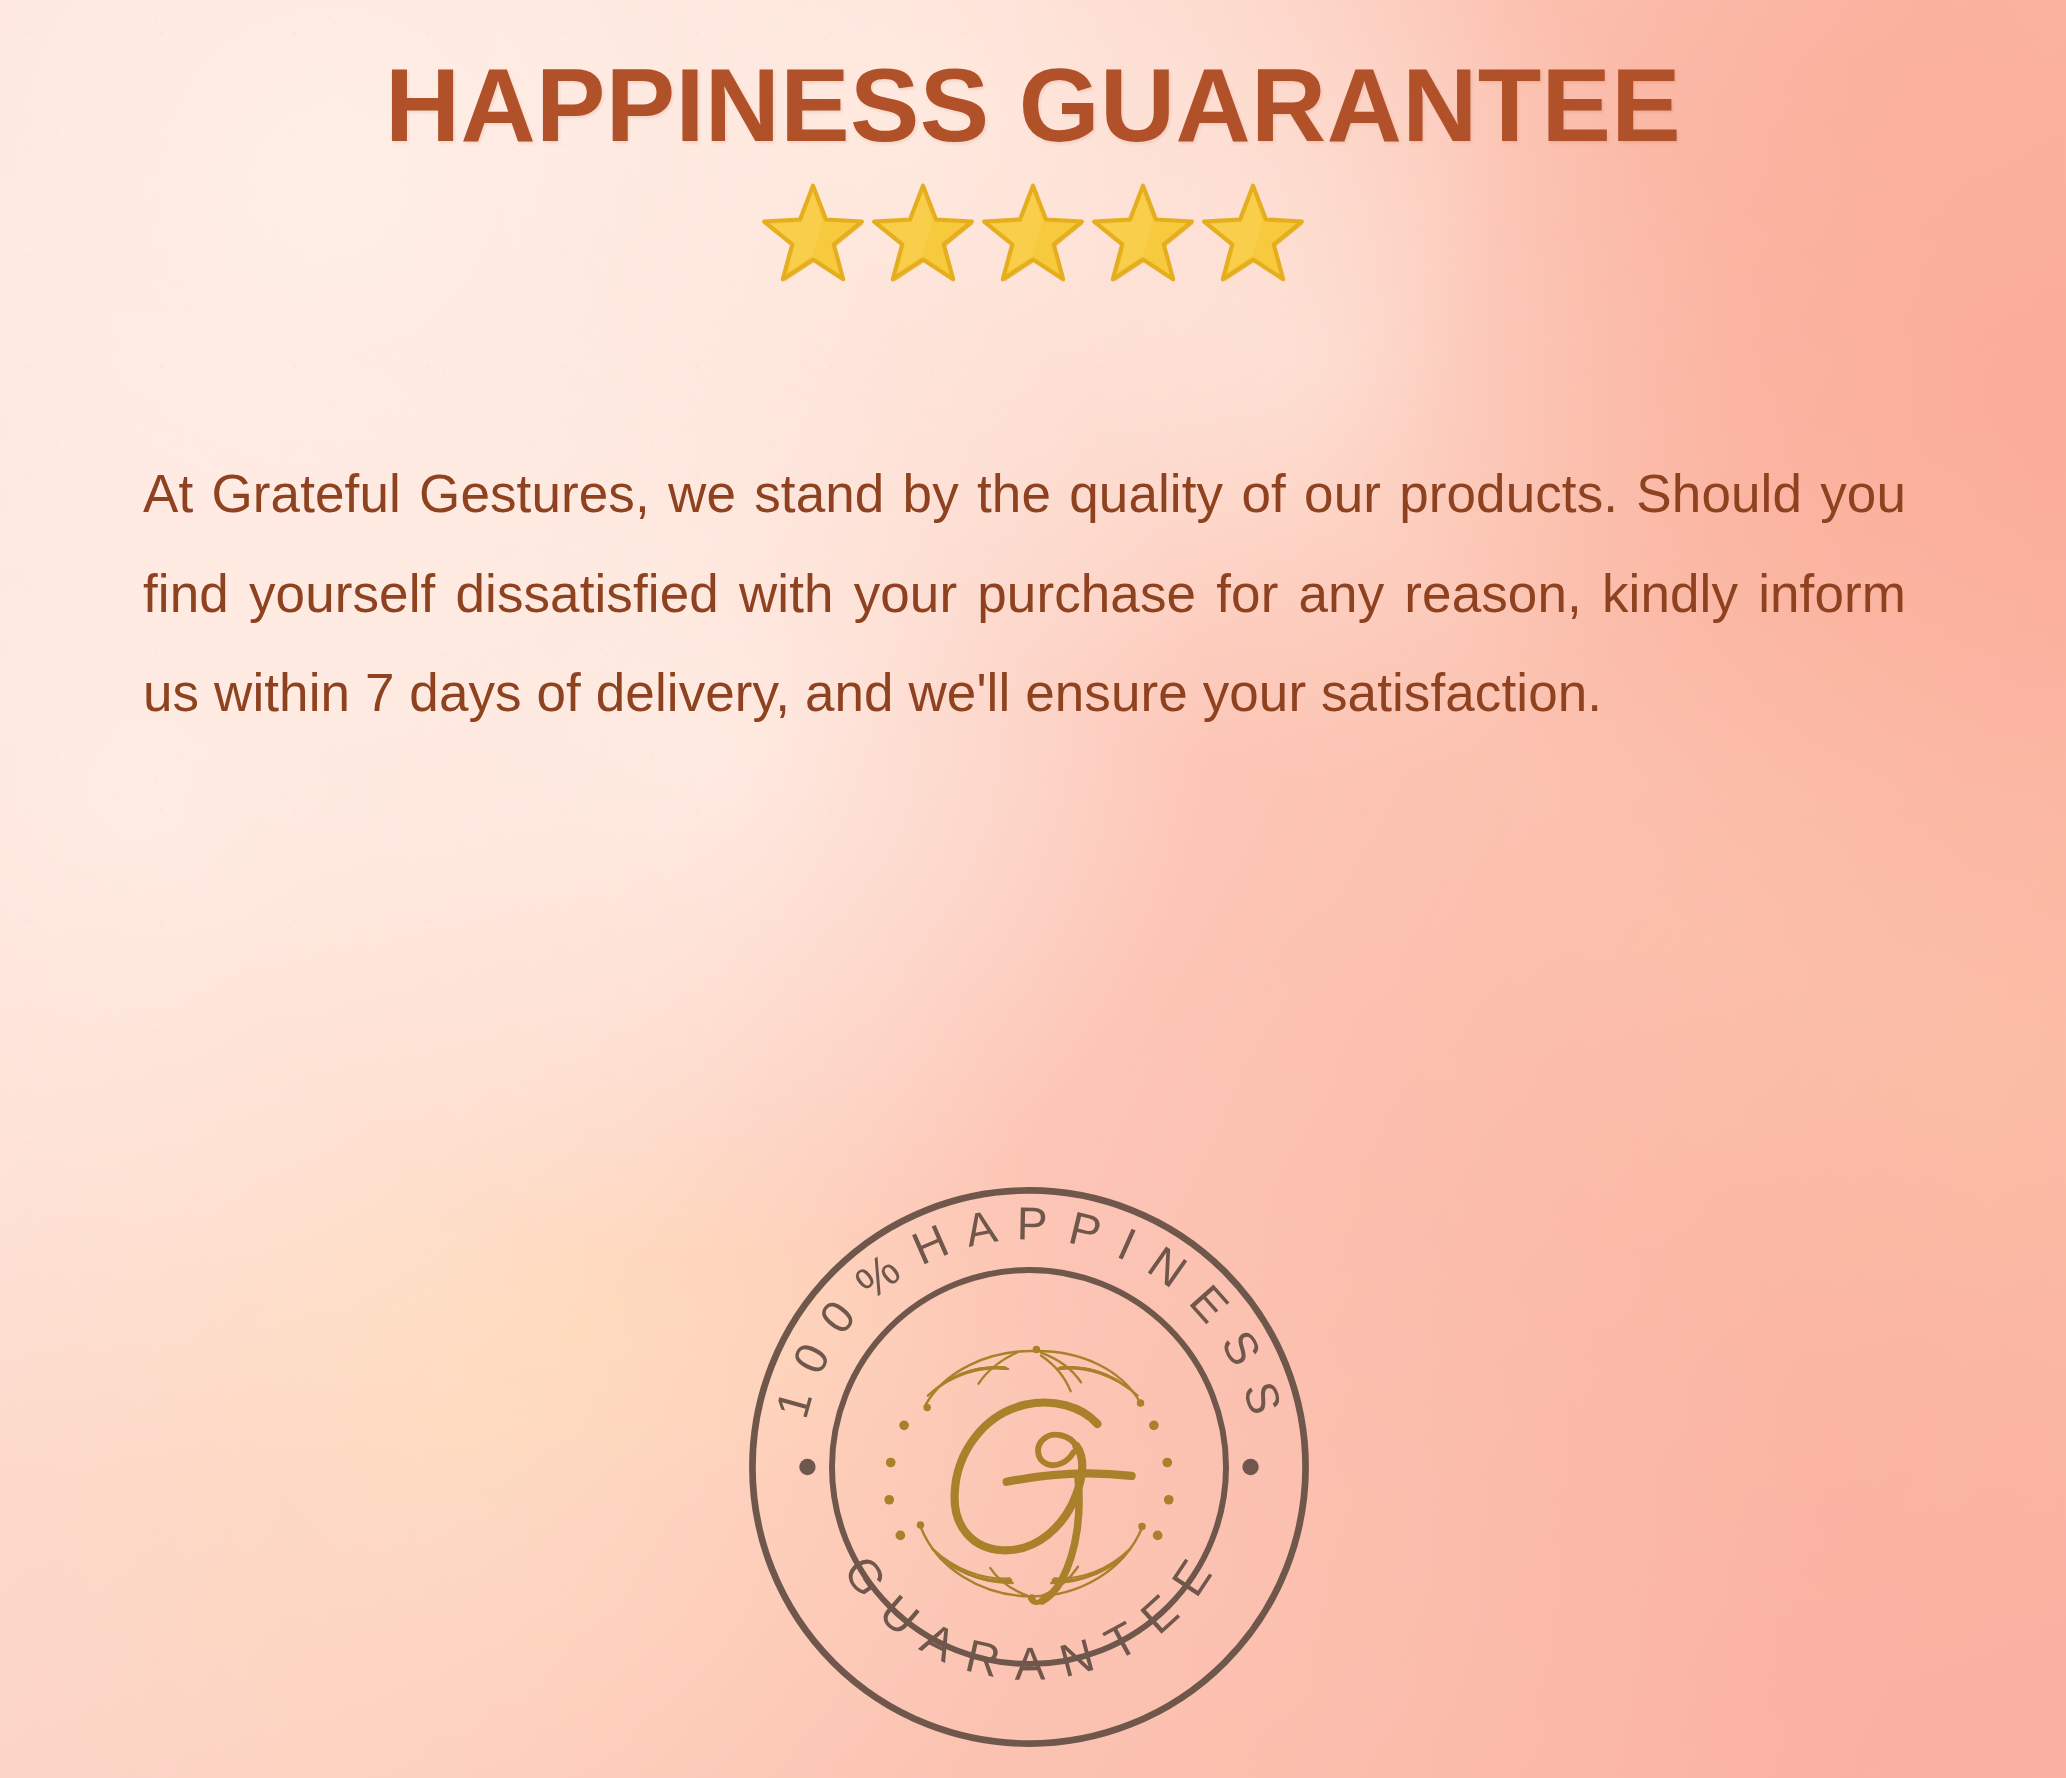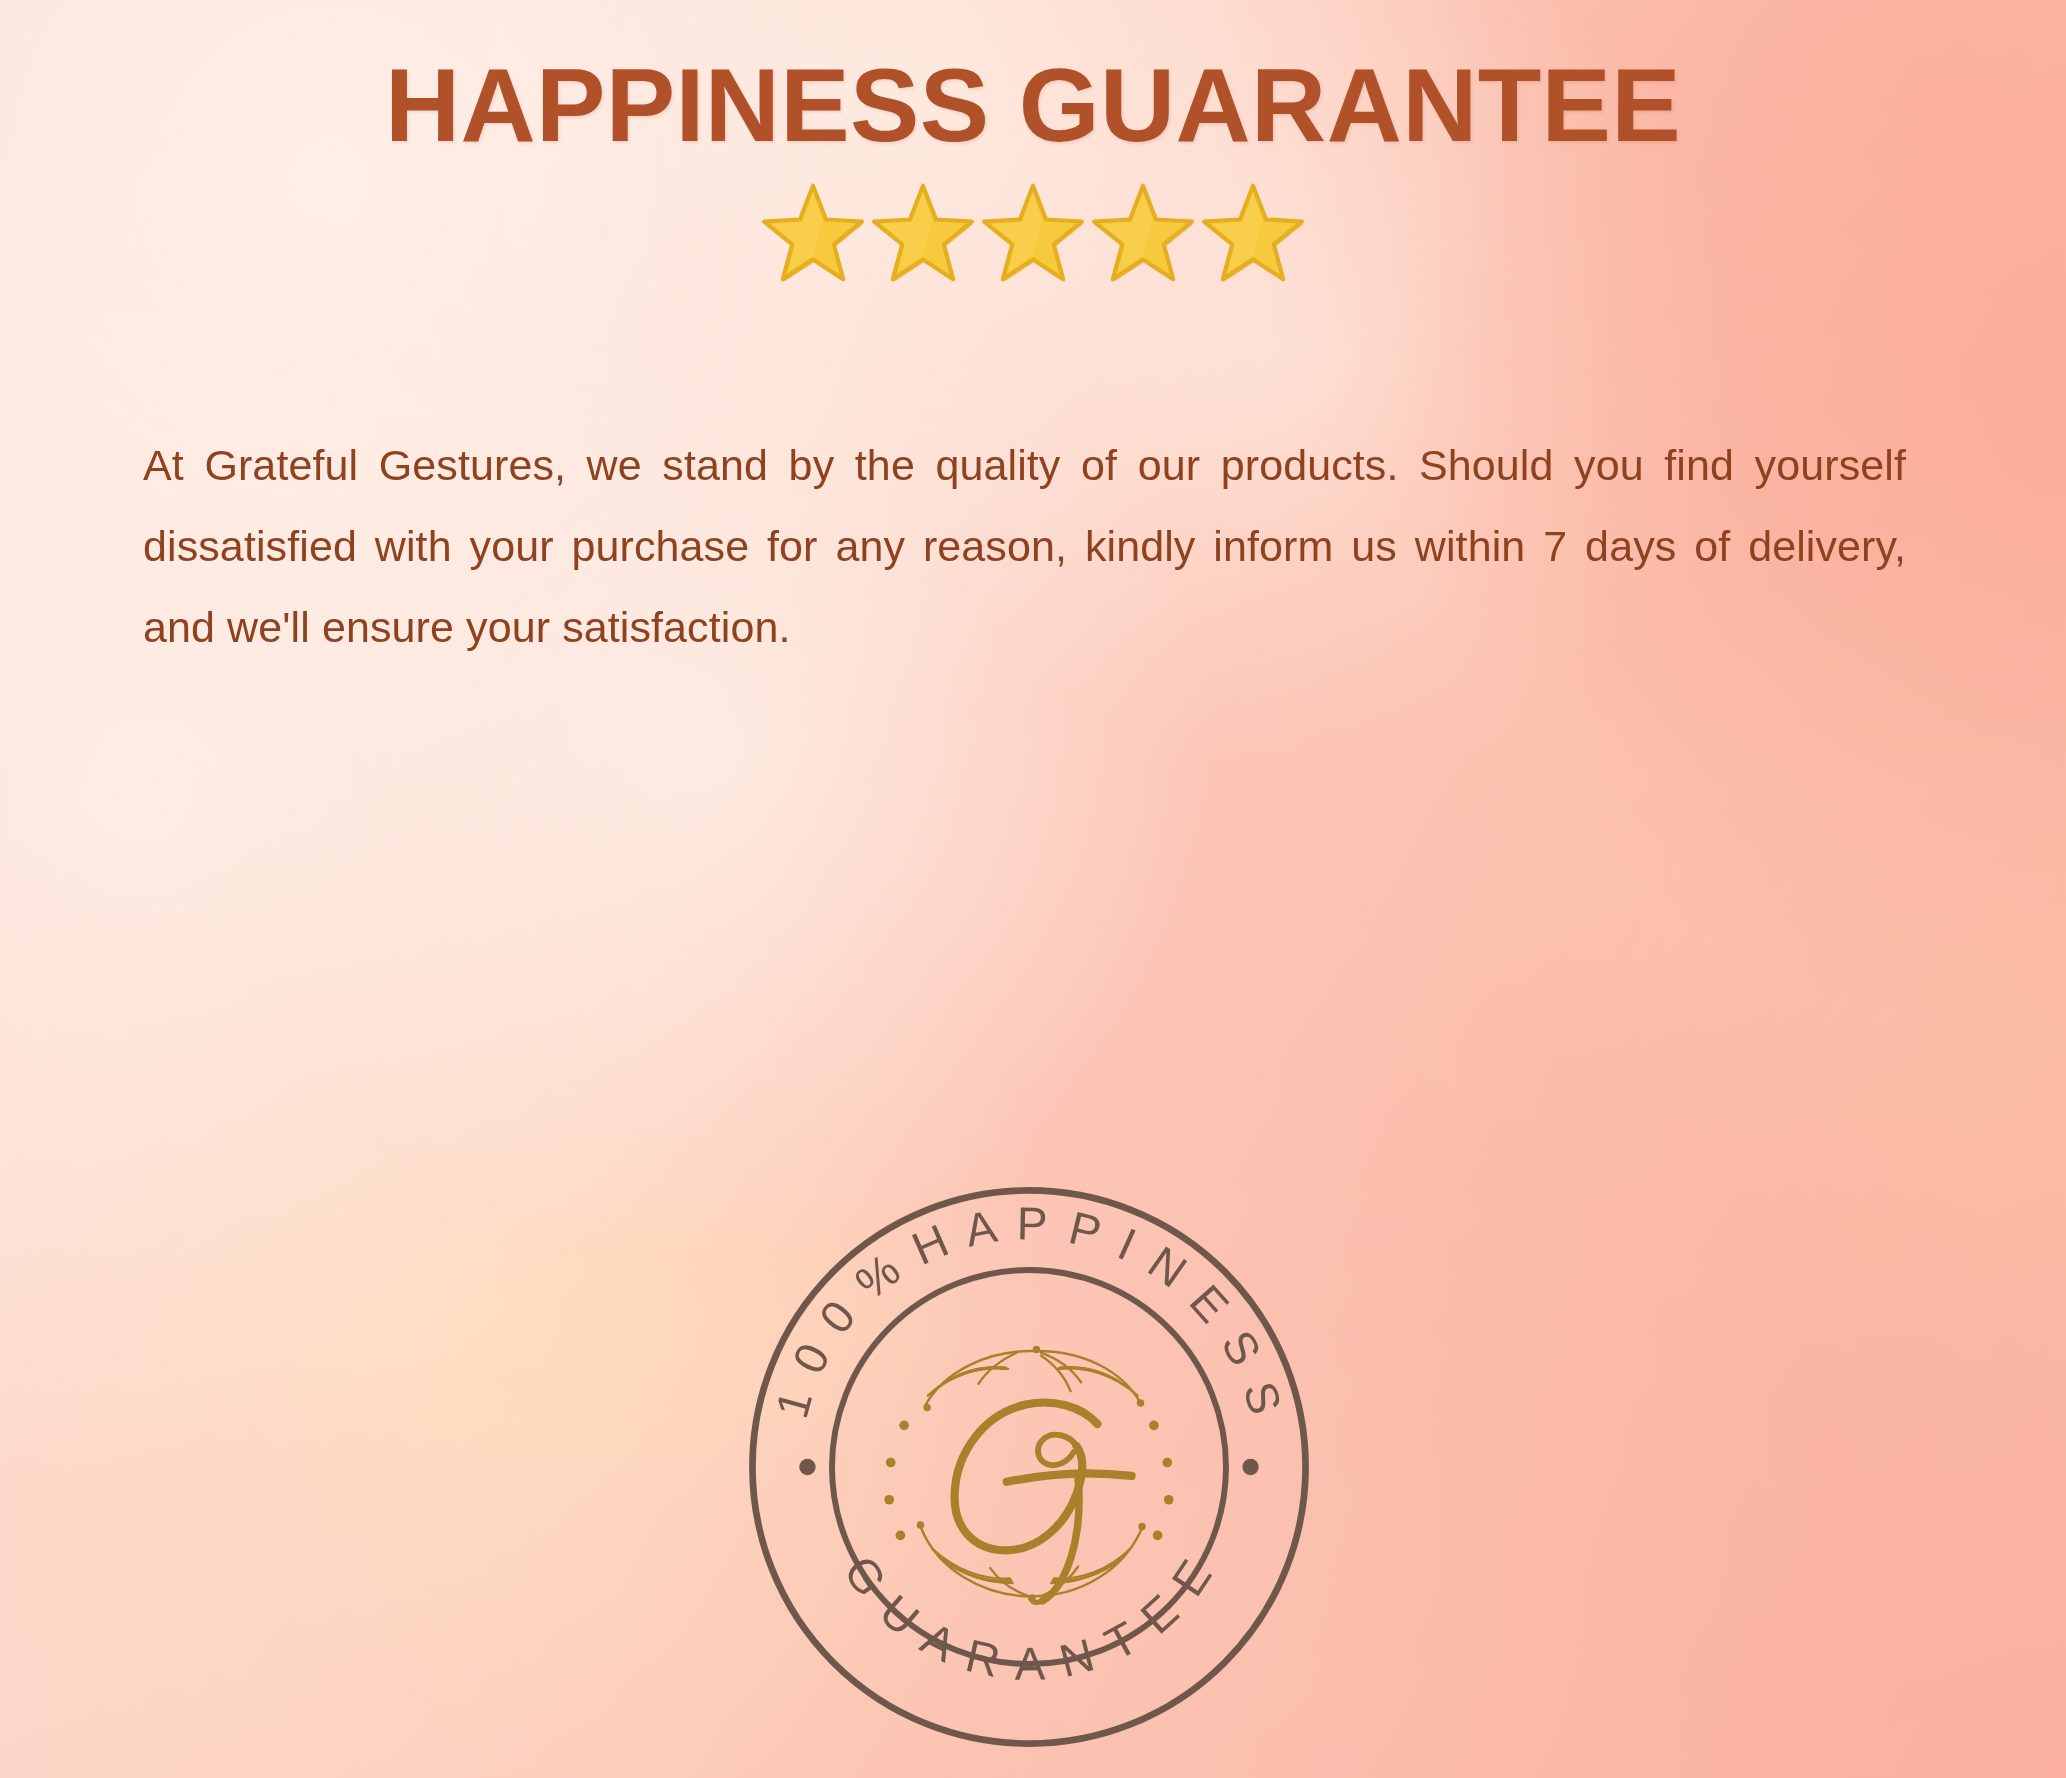--- a/index.html
+++ b/index.html
@@ -101,25 +101,25 @@
     justify-content: center;
     align-items: center;
     gap: 6px;
   }
   .star-svg { display: block; }
 
   
   .body-copy {
     position: absolute;
     left: 143px;
-    top: 425px;
+    top: 444px;
     width: 1763px;
     font-family: "Liberation Sans", sans-serif;
     font-weight: 400;
-    font-size: 43px;
+    font-size: 53px;
     line-height: 1.88;
     color: #8f4220;
     text-align: justify;
     letter-spacing: 0.1px;
   }
   .body-copy p { margin: 0; }
   .body-copy p + p { margin-top: 59px; }
   .body-copy p:last-child { text-align: justify; }
 
   

